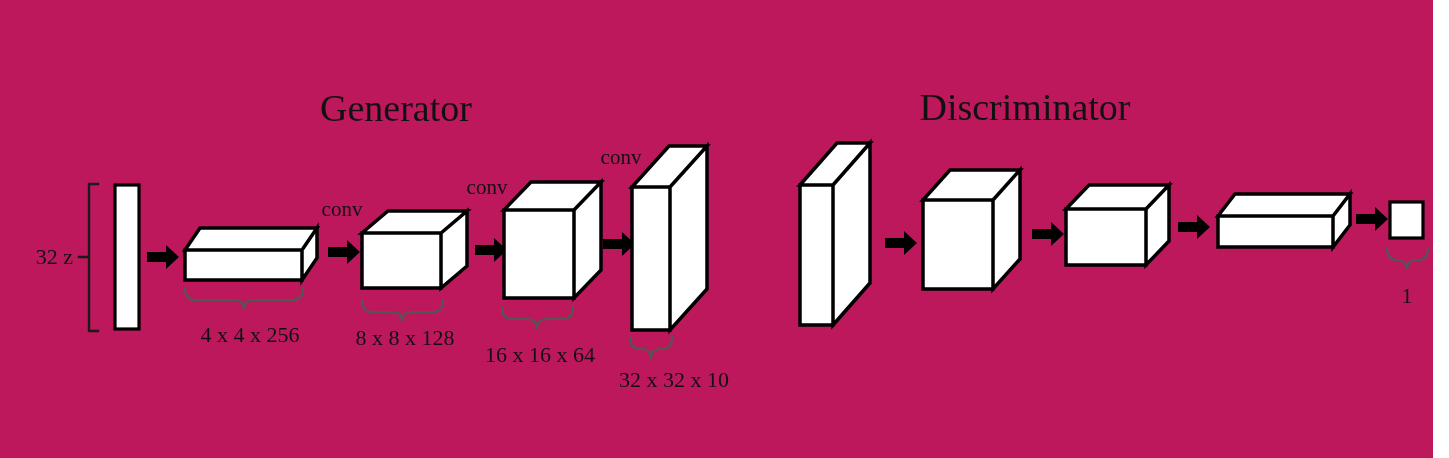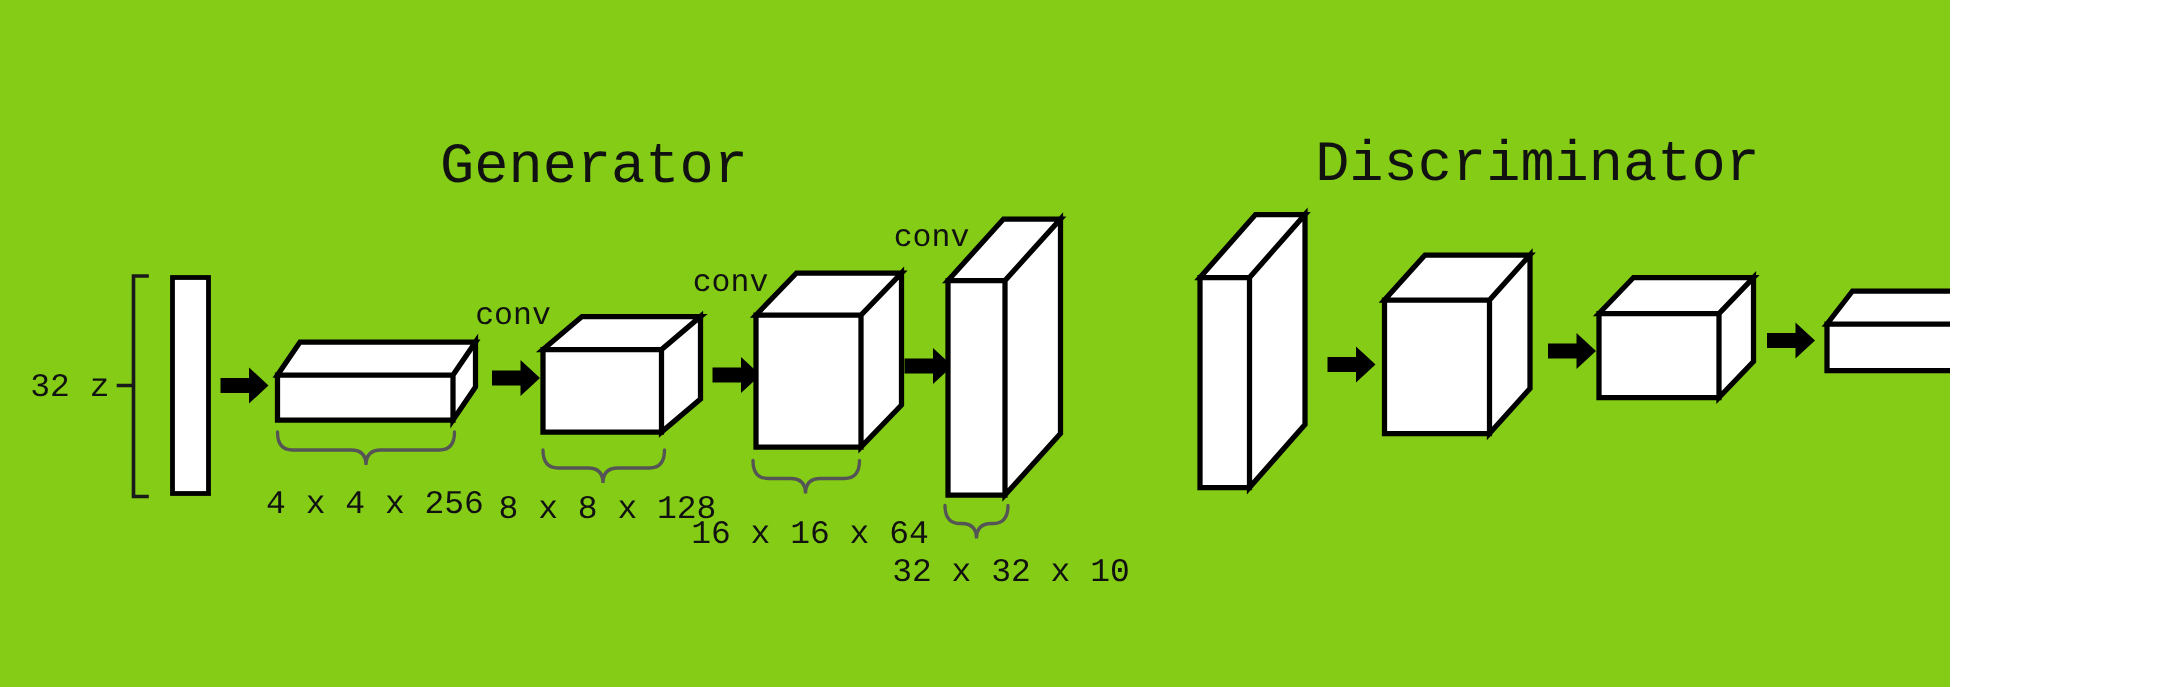--- a/index.html
+++ b/index.html
@@ -1,22 +1,22 @@
 <!DOCTYPE html>
 <html><head>
 <meta charset="utf-8">
 <style>
   html, body { margin: 0; padding: 0; background: #ffffff; }
   .stage {
     position: relative;
-    width: 1300px;
+    width: 1433px;
     height: 458px;
-    background: #84cc16;
+    background: #be185d;
     overflow: hidden;
-    font-family: Liberation Mono, monospace;
+    font-family: Liberation Serif, serif;
   }
   svg { display: block; }
   .box    { fill: #ffffff; stroke: #000000; stroke-width: 3.5; stroke-linejoin: miter; }
   .thinbox{ fill: #ffffff; stroke: #000000; stroke-width: 3.2; stroke-linejoin: miter; }
   .arrow  { fill: #000000; stroke: none; }
   .brace  { fill: none; stroke: #555555; stroke-width: 2.2; stroke-linecap: round; }
   .bracket{ fill: none; stroke: #1a1a1a; stroke-width: 2.4; stroke-linecap: square; }
   .title  { font-size: 38px; fill: #111111; }
   .label  { font-size: 22px; fill: #111111; }
   .conv   { font-size: 21px; fill: #111111; }

